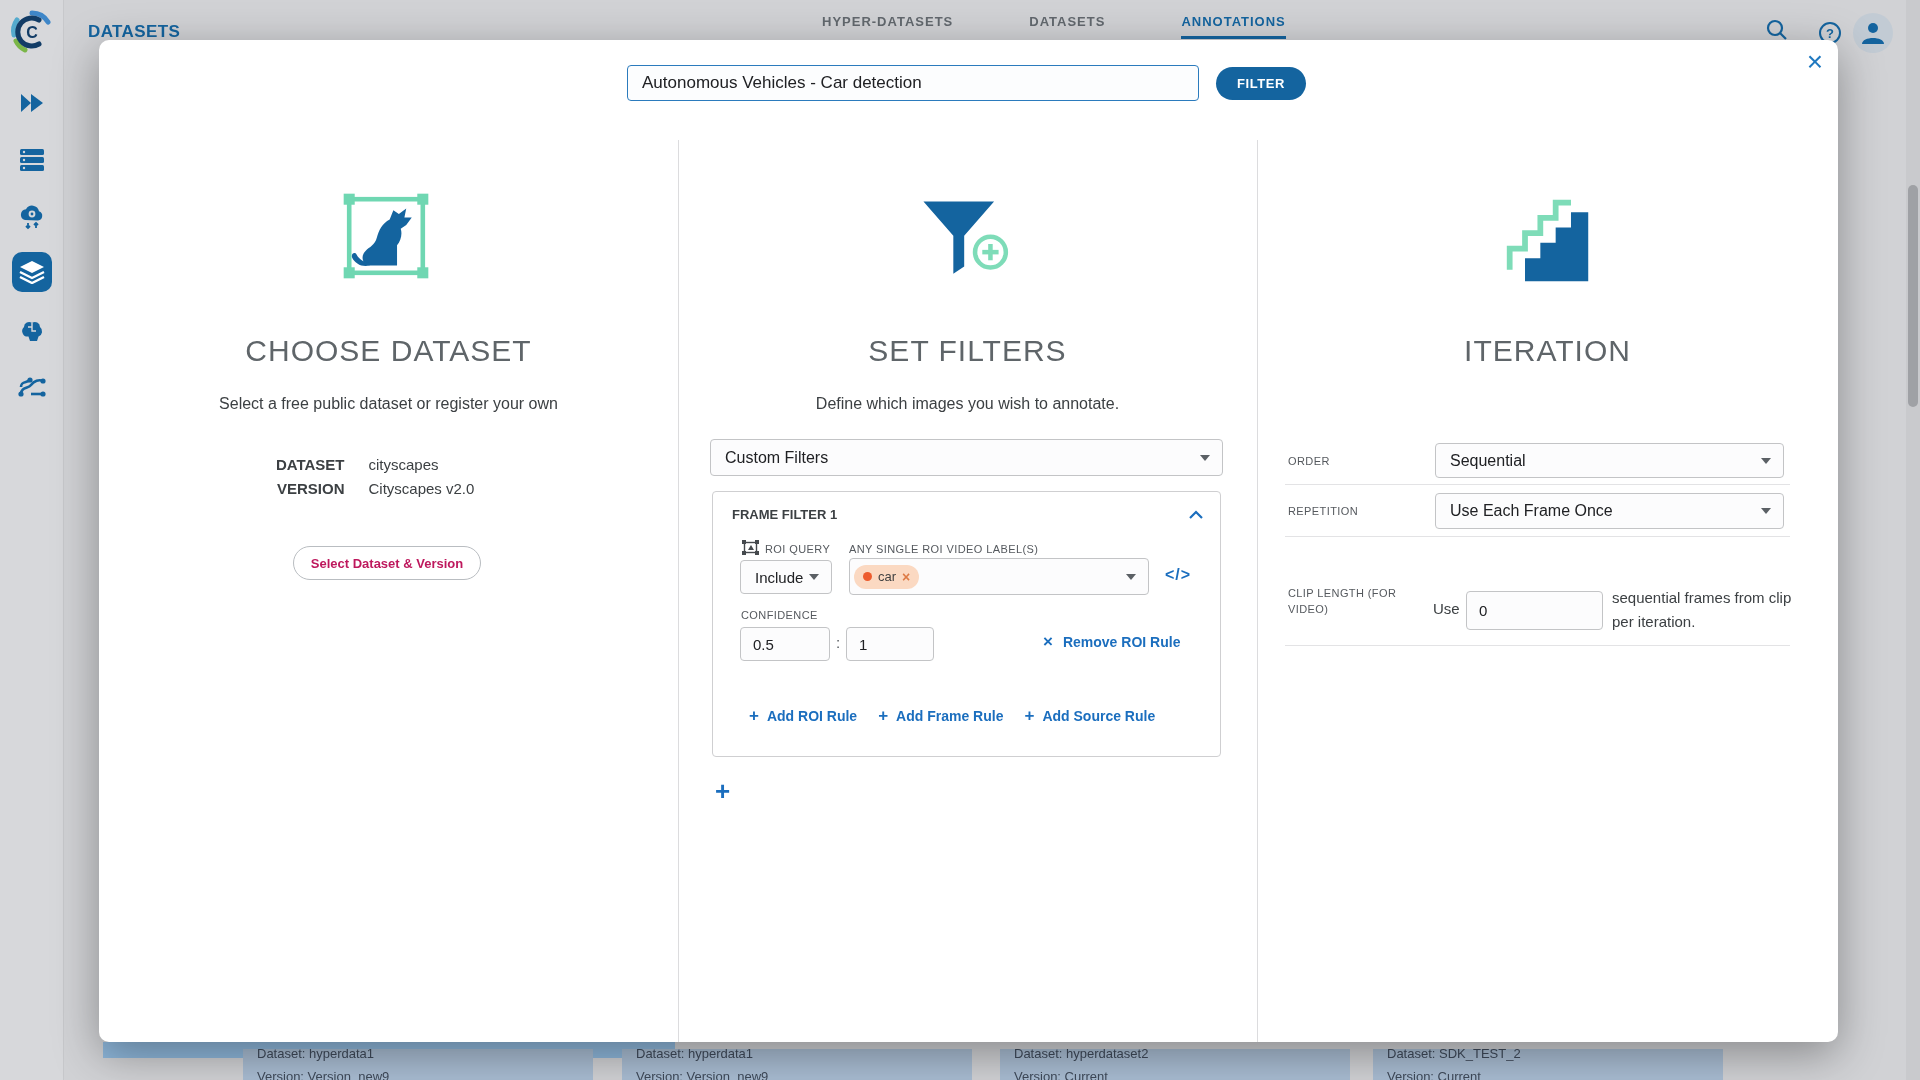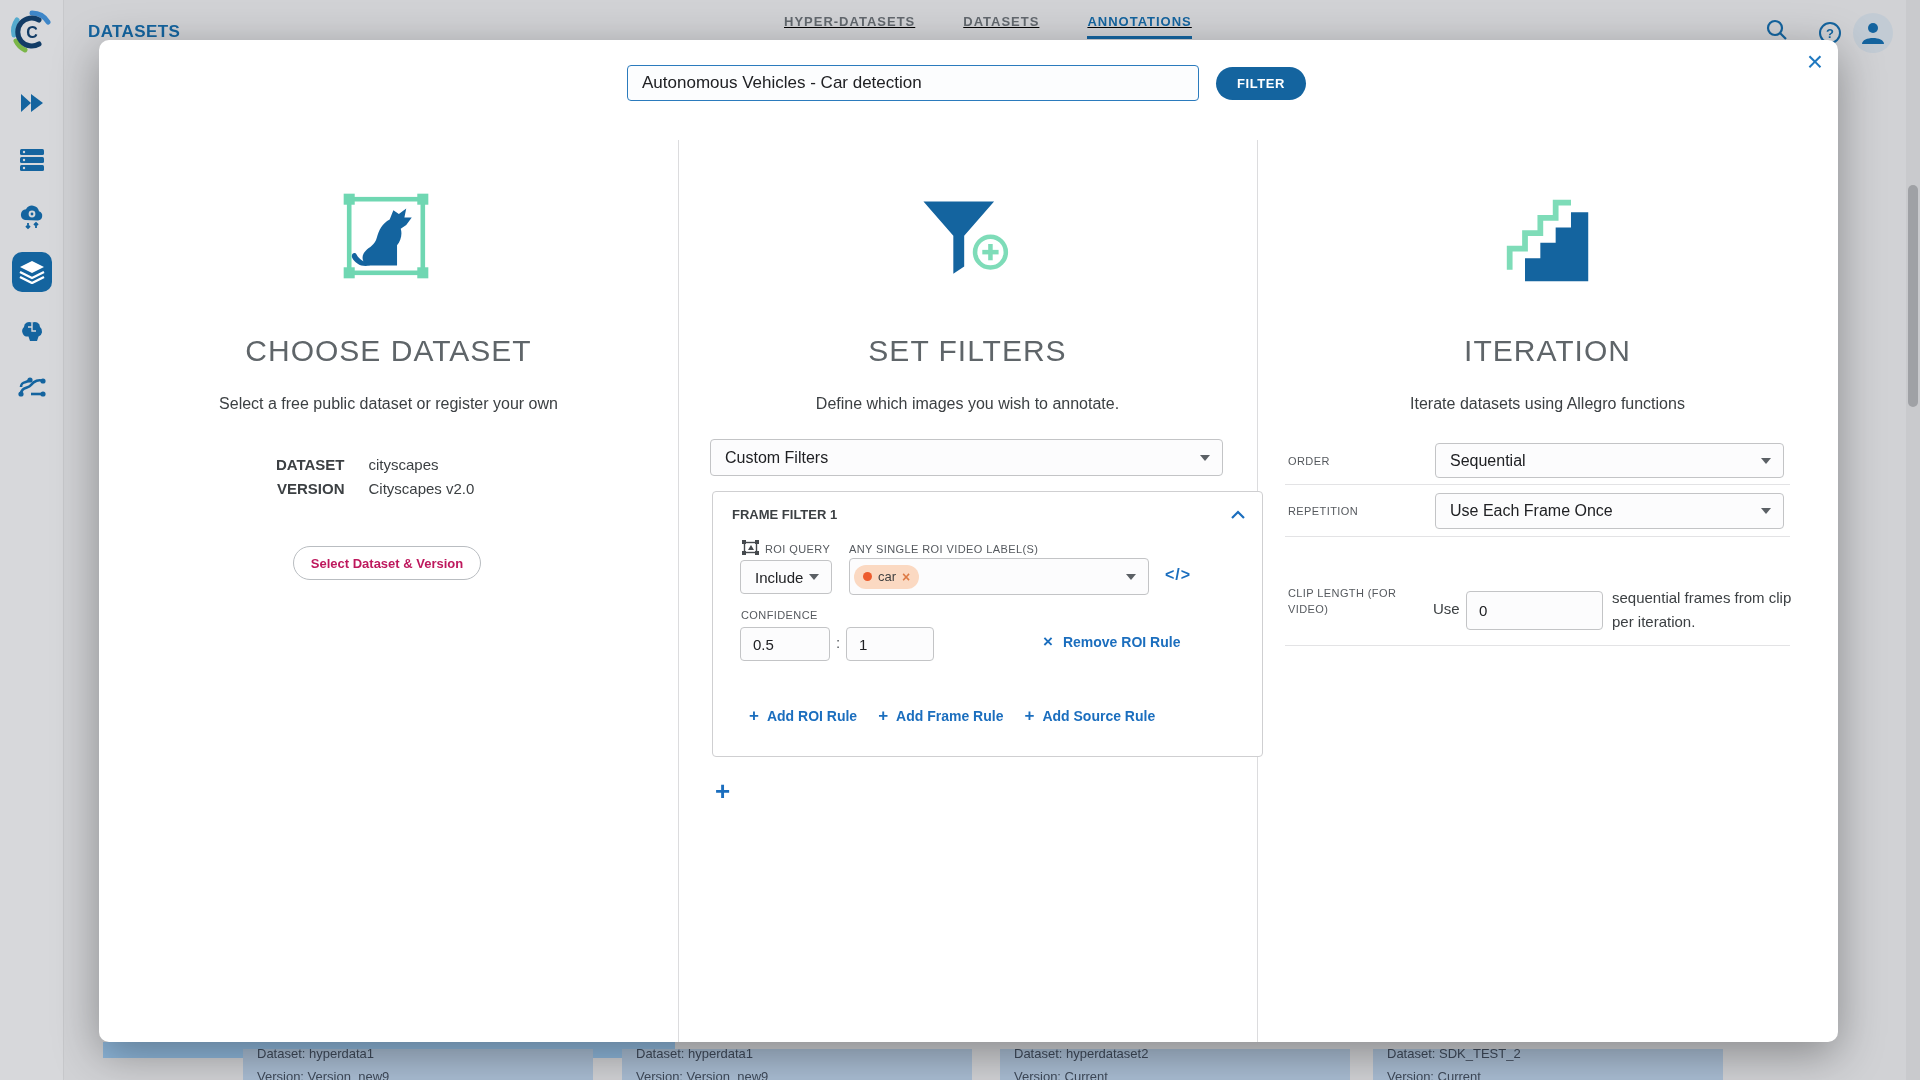--- a/index.html
+++ b/index.html
@@ -8,21 +8,21 @@
   .screen { position:relative; width:1920px; height:1080px; background:#d1d2d5; overflow:hidden; }
 
   
   .rail { position:absolute; left:0; top:0; width:64px; height:1080px; background:#d7d8db; border-right:1px solid #c7c8cb; z-index:2; }
   .logo { position:absolute; left:8px; top:8px; width:48px; height:48px; cursor:pointer; }
   .rail-item { position:absolute; left:12px; width:40px; height:40px; display:flex; align-items:center; justify-content:center; cursor:pointer; }
   .rail-item.active { background:#14649f; border-radius:10px; }
 
   
   .page-title { position:absolute; left:88px; top:22px; font-size:17px; font-weight:bold; color:#14649f; letter-spacing:.4px; z-index:1; }
-  .tabs { position:absolute; left:784px; top:14px; display:flex; gap:48px; z-index:1;text-decoration:underline; }
+  .tabs { position:absolute; left:822px; top:14px; display:flex; gap:76px; z-index:1; }
   .tab { font-size:13px; font-weight:bold; letter-spacing:1px; color:#62686e; padding-bottom:7px; cursor:pointer; border-bottom:3px solid transparent; }
   .tab.active { color:#14649f; border-bottom-color:#14649f; }
   .tr-icons { position:absolute; top:0; left:0; z-index:1; }
   .search-ic { position:absolute; left:1766px; top:19px; }
   .help-ic  { position:absolute; left:1818px; top:21px; }
   .avatar   { position:absolute; left:1853px; top:13px; width:40px; height:40px; border-radius:50%;
               background:#c2cbd4; display:flex; align-items:center; justify-content:center; cursor:pointer; }
 
   
   .sb-track { position:absolute; right:0; top:0; width:14px; height:1080px; background:#c9cacd; z-index:3; }
@@ -74,21 +74,21 @@
          align-items:center; padding:16px 14px; color:#202124; cursor:pointer; }
   .sel .caret { position:absolute; right:12px; width:0; height:0; border-left:5px solid transparent;
                 border-right:5px solid transparent; border-top:6px solid #5b6065; }
   .inp { position:absolute; border:1px solid #c3c4c6; border-radius:4px; background:#fcfcfd;
          font-family:"Liberation Sans",sans-serif; font-size:15px; color:#202124; padding:0 12px; outline:none; }
   .tiny-label { font-size:11px; color:#55595e; letter-spacing:.4px; }
   .blue-link { color:#1b6ebe; font-weight:bold; font-size:14px; cursor:pointer; display:flex; align-items:center; }
 
   
   .filters-select { left:611px; top:399px; width:513px; height:37px; font-size:16px; }
-  .frame-card { position:absolute; left:613px; top:451px; width:551px; height:266px; border:1px solid #cfcfd1;
+  .frame-card { position:absolute; left:613px; top:451px; width:509px; height:266px; border:1px solid #cfcfd1;
                 border-radius:4px; background:#fff; }
   .fc-title { position:absolute; left:19px; top:15px; font-size:13px; font-weight:bold; color:#3c4043; }
   .fc-chevron { position:absolute; right:16px; top:14px; cursor:pointer; }
   .roi-ic { position:absolute; left:29px; top:48px; }
   .roi-query-label { position:absolute; left:52px; top:51px; }
   .labels-label { position:absolute; left:136px; top:51px; }
   .include-sel { left:27px; top:68px; width:92px; height:33px; font-size:15px; }
   .labels-box { left:136px; top:66px; width:300px; height:37px; padding:0 4px; }
   .chip { display:inline-flex; align-items:center; gap:6px; background:#fbd9c2; border-radius:12px;
           height:24px; padding:0 9px; font-size:13px; color:#424242; }
@@ -347,21 +347,20 @@
 
     <span class="add-filter-plus">+</span>
 
     <span class="col-icon ic-iteration">
       <svg viewBox="0 0 100 95" width="96" height="91">
         <path d="M10 80 V58 H26 V42 H42 V26 H58 V10 H74" fill="none" stroke="#7edcb8" stroke-width="6"></path>
         <path d="M26 92 V68 H42 V52 H58 V36 H74 V20 H92 V92 Z" fill="#14649f"></path>
       </svg>
     </span>
     <div class="col-title ct3">ITERATION</div>
-    <div class="col-sub ct3">Iterate datasets using Allegro functions</div>
 
     <span class="tiny-label order-label">ORDER</span>
     <div class="sel order-sel">
       <span>Sequential</span>
       <span class="caret"></span>
     </div>
     <div class="it-div itd1"></div>
 
     <span class="tiny-label rep-label">REPETITION</span>
     <div class="sel rep-sel">

